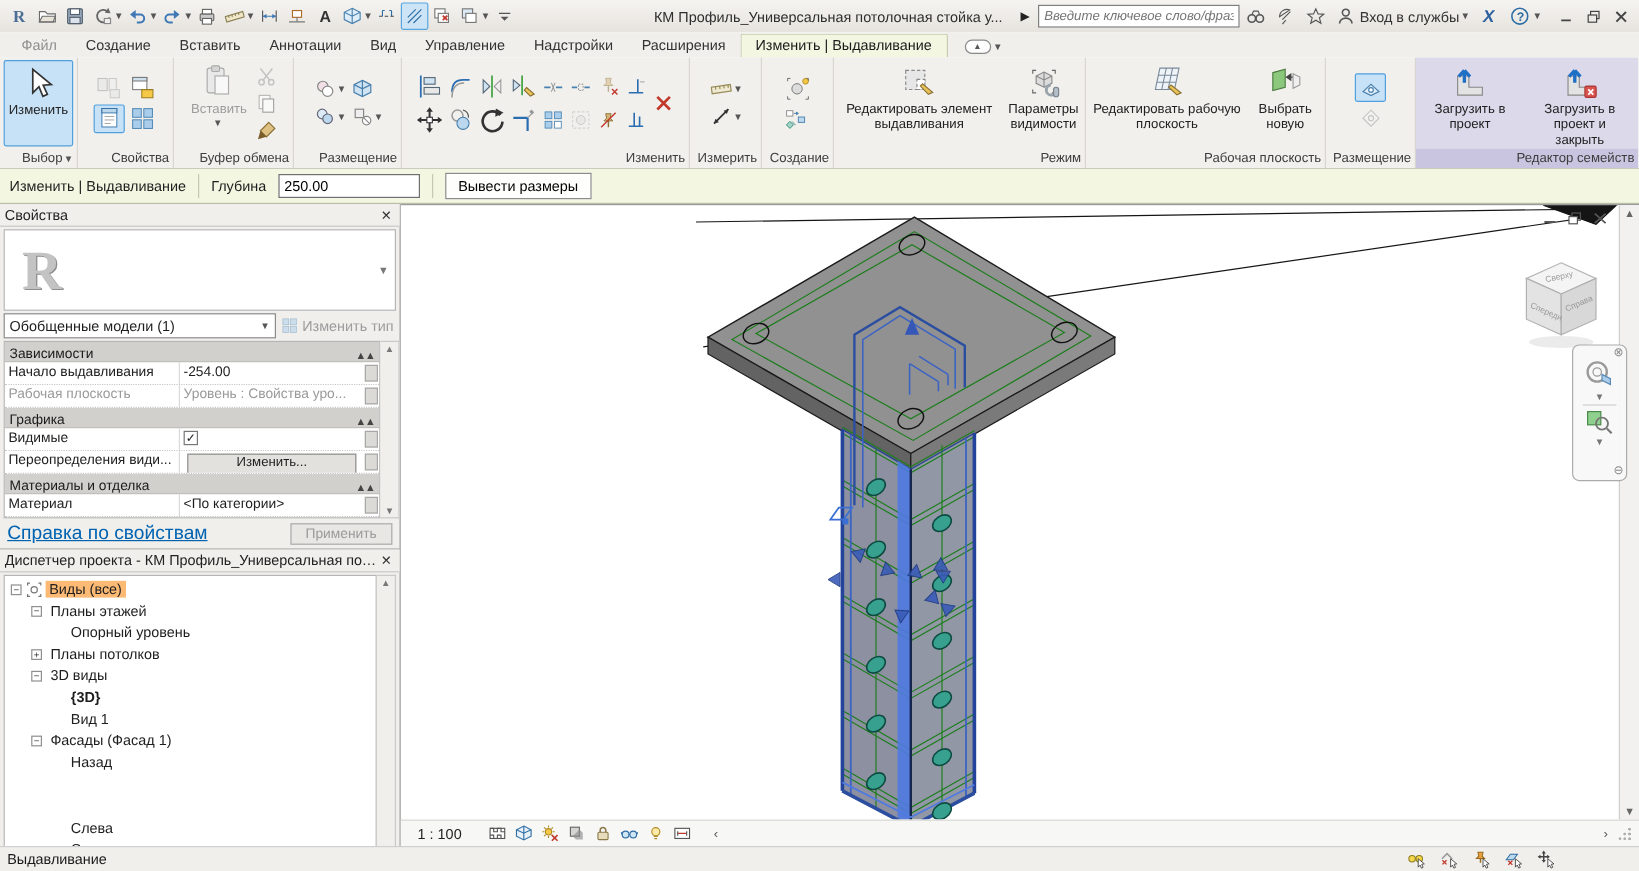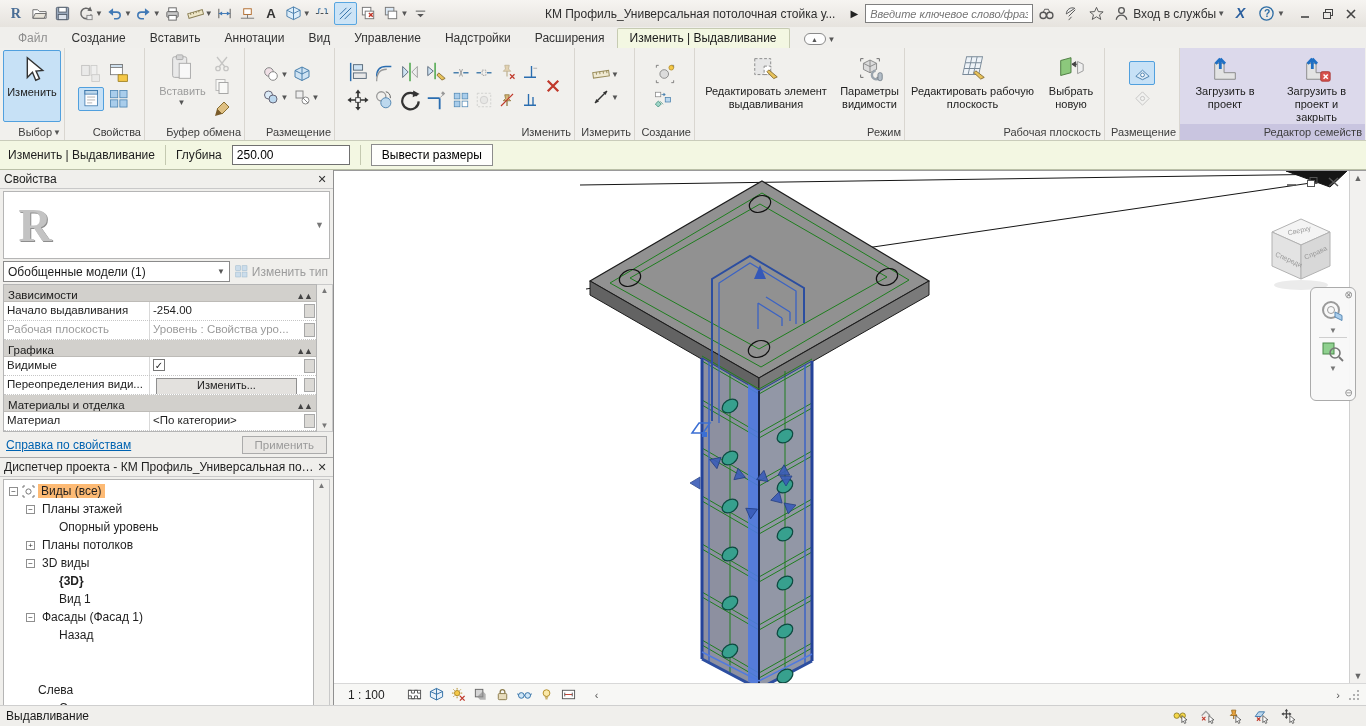--- a/index.html
+++ b/index.html
@@ -82,21 +82,21 @@
 .prop-section .chev{margin-left:auto;color:#444;font-size:9px;letter-spacing:-1px}
 .prop-row{height:19px;display:flex;border-bottom:1px dotted #c6c6c6;align-items:stretch;background:#fff}
 .prop-label{width:146px;flex:none;padding:2px 3px;border-right:1px solid #d9d9d9;white-space:nowrap;overflow:hidden;font-size:11.5px;color:#222}
 .prop-value{flex:1;padding:2px 3px;font-size:11.5px;white-space:nowrap;overflow:hidden;position:relative}
 .prop-value.focus{outline:2px solid #3c3c3c;outline-offset:-2px}
 .prop-value.dim,.prop-label.dim{color:#9a9a9a}
 .prop-value .btn{display:block;width:96%;margin:0 auto;background:#e3e1de;border:1px solid #8f8f8f;text-align:center;font-size:11px;height:28px;line-height:13px}
 .assoc{width:11px;flex:none;background:#dcdad6;border:1px solid #a8a8a8;margin:2px 1px}
 .prop-scroll{width:16px;flex:none;background:#f0efec;border:1px solid #c9c9c9;border-left:none;display:flex;flex-direction:column;align-items:center;justify-content:space-between;padding:1px 0;color:#777;font-size:8px}
 .prop-footer{height:25px;display:flex;align-items:center;padding:2px 6px;gap:8px}
-.prop-footer a{color:#0063b1;font-size:12px}
+.prop-footer a{color:#0063b1;font-size:16px}
 .apply-btn{margin-left:auto;border:1px solid #ababab;background:#e9e7e4;color:#9a9a9a;padding:2px 12px;font-size:11.5px}
 #browser{flex:1;border-bottom:none}
 .tree-wrap{flex:1;display:flex;min-height:0;margin:2px 3px 2px 3px}
 .tree{flex:1;background:#fff;border:1px solid #b5b5b5;overflow:hidden;padding-top:2px}
 .tree-row{height:18px;display:flex;align-items:center;font-size:12px;white-space:nowrap}
 .tree-row .exp{width:9px;height:9px;border:1px solid #8f8f8f;background:#fff;font-size:8px;line-height:7px;text-align:center;color:#333;margin-right:4px;flex:none}
 .tree-row .lbl{padding:0 3px}
 .tree-row .lbl.sel{background:#fdba74}
 .tree-row.bold .lbl{font-weight:bold}
 .tree-scroll{width:16px;flex:none;background:#f0efec;border:1px solid #c9c9c9;border-left:none;display:flex;flex-direction:column;align-items:center;justify-content:space-between;padding:1px 0;color:#777;font-size:8px}
@@ -926,21 +926,21 @@
                 <span class="lbl">Вид 1</span>
               </div>
               <div class="tree-row" data-name="tree-item" style="padding-left: 22px;">
                 <span class="exp" data-name="tree-expand-icon">−</span>
                 <span class="lbl">Фасады (Фасад 1)</span>
               </div>
               <div class="tree-row" data-name="tree-item" style="padding-left: 39px;">
                 <span style="width:13px;flex:none"></span>
                 <span class="lbl">Назад</span>
               </div>
-              <div class="tree-row" data-name="tree-item" style="padding-left: 18px; margin-top: 37px;">
+              <div class="tree-row" data-name="tree-item" style="padding-left: 39px; margin-top: 37px;">
                 <span style="width:13px;flex:none"></span>
                 <span class="lbl">Слева</span>
               </div>
               <div class="tree-row" data-name="tree-item" style="padding-left: 39px;">
                 <span style="width:13px;flex:none"></span>
                 <span class="lbl">Спереди</span>
               </div>
             </div>
           <div class="tree-scroll" data-name="browser-scrollbar">
               <span>▲</span>

